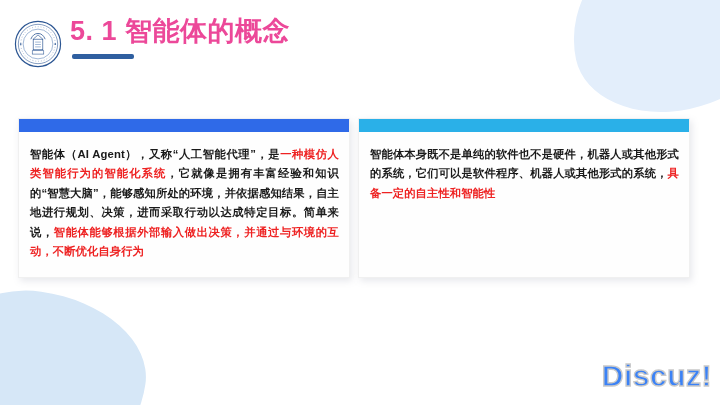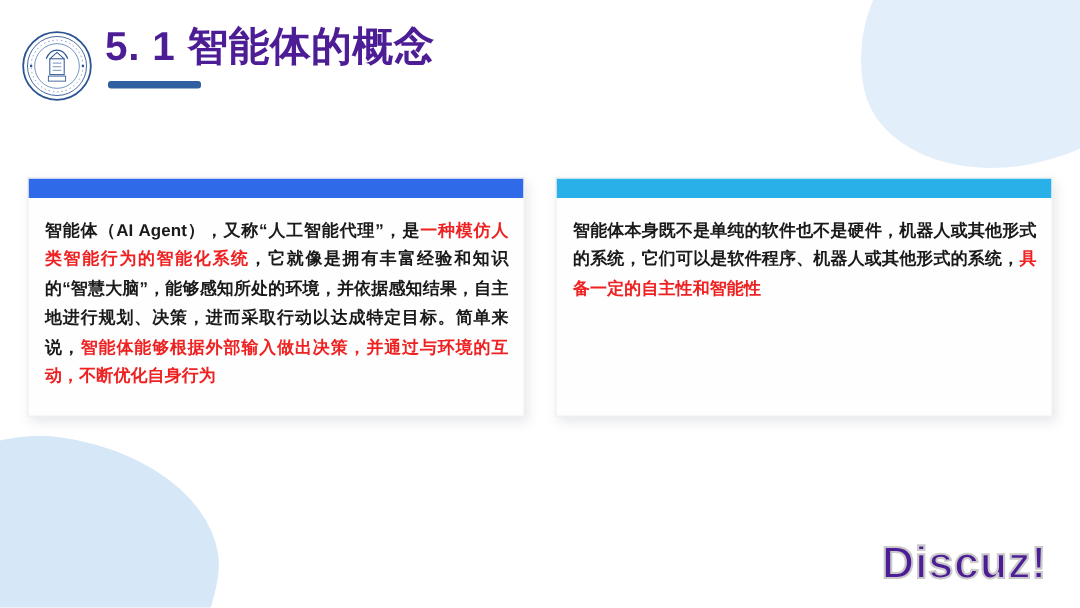--- a/index.html
+++ b/index.html
@@ -40,21 +40,21 @@
     line-height:1.15; letter-spacing:.5px; white-space:nowrap;
   }
   .title-underline {
     width:62px; height:5px; background:#2f5fa0;
     border-radius:2px; margin-top:7px; margin-left:2px;
   }
 
   
   .cards {
     position:absolute; left:18px; top:118px;
-    width:684px; display:flex; gap:20px;
+    width:684px; display:flex; gap:8px;
   }
   .card {
     width:332px; height:160px;
     background:#fefefe;
     border:1px solid #f0f0f0;
     box-shadow:2px 3px 7px rgba(120,130,150,.18);
     overflow:hidden;
   }
   .card-bar { height:13px; width:100%; }
   .card-body {
@@ -63,23 +63,23 @@
     line-height:1.72;
     color:#1a1a1a;
     font-weight:bold;
     text-align:justify;
     letter-spacing:.1px;
   }
   .hl { color:#ee2222; }
 
   
   .watermark {
-    position:absolute; right:22px; bottom:12px;
+    position:absolute; right:8px; bottom:12px;
     font-size:30px; font-weight:bold;
-    color:#4c1d95;
+    color:#3b82f6;
     -webkit-text-stroke:1.4px #c9c9c9;
     letter-spacing:.5px;
     user-select:none;
   }
 </style>
 </head>
 <body>
 
 <div class="blob blob-tr" style="background: rgb(227, 238, 251);"></div>
 <div class="blob blob-bl" style="background: rgb(214, 231, 247);"></div>
@@ -96,21 +96,21 @@
       <line x1="44" y1="46" x2="56" y2="46" stroke="#3c6aa8" stroke-width="1"></line>
       <line x1="44" y1="51" x2="56" y2="51" stroke="#3c6aa8" stroke-width="1"></line>
       <line x1="44" y1="56" x2="56" y2="56" stroke="#3c6aa8" stroke-width="1"></line>
       <rect x="38" y="64" width="24" height="7" fill="none" stroke="#2b5592" stroke-width="1.2"></rect>
       <circle cx="50" cy="50" r="36" fill="none" stroke="#2b5592" stroke-width="0.8" stroke-dasharray="2 4"></circle>
       <circle cx="14" cy="50" r="1.8" fill="#2b5592"></circle>
       <circle cx="86" cy="50" r="1.8" fill="#2b5592"></circle>
     </svg>
   </span>
   <div class="title-wrap">
-    <div class="slide-title" style="color: #4c1d95;">5. 1 智能体的概念</div>
+    <div class="slide-title" style="color: #ec4899;">5. 1 智能体的概念</div>
     <div class="title-underline" style="background: rgb(47, 95, 160);"></div>
   </div>
 </div>
 
 <div class="cards">
 
   <div class="card">
     <div class="card-bar" style="background: rgb(47, 106, 232);"></div>
     <div class="card-body">
       <span>智能体（AI Agent），又称“人工智能代理”，是</span><span class="hl" style="color: rgb(238, 34, 34);">一种模仿人类智能行为的智能化系统</span><span>，它就像是拥有丰富经验和知识的“智慧大脑”，能够感知所处的环境，并依据感知结果，自主地进行规划、决策，进而采取行动以达成特定目标。简单来说，</span><span class="hl" style="color: rgb(238, 34, 34);">智能体能够根据外部输入做出决策，并通过与环境的互动，不断优化自身行为</span>

